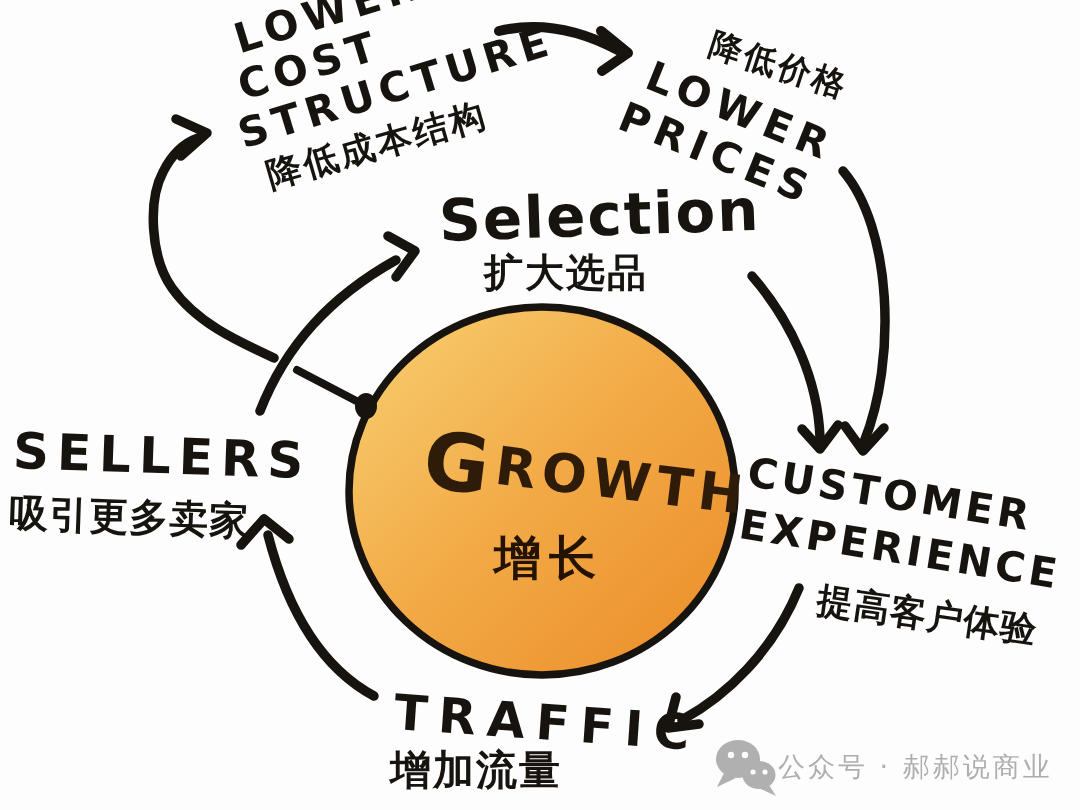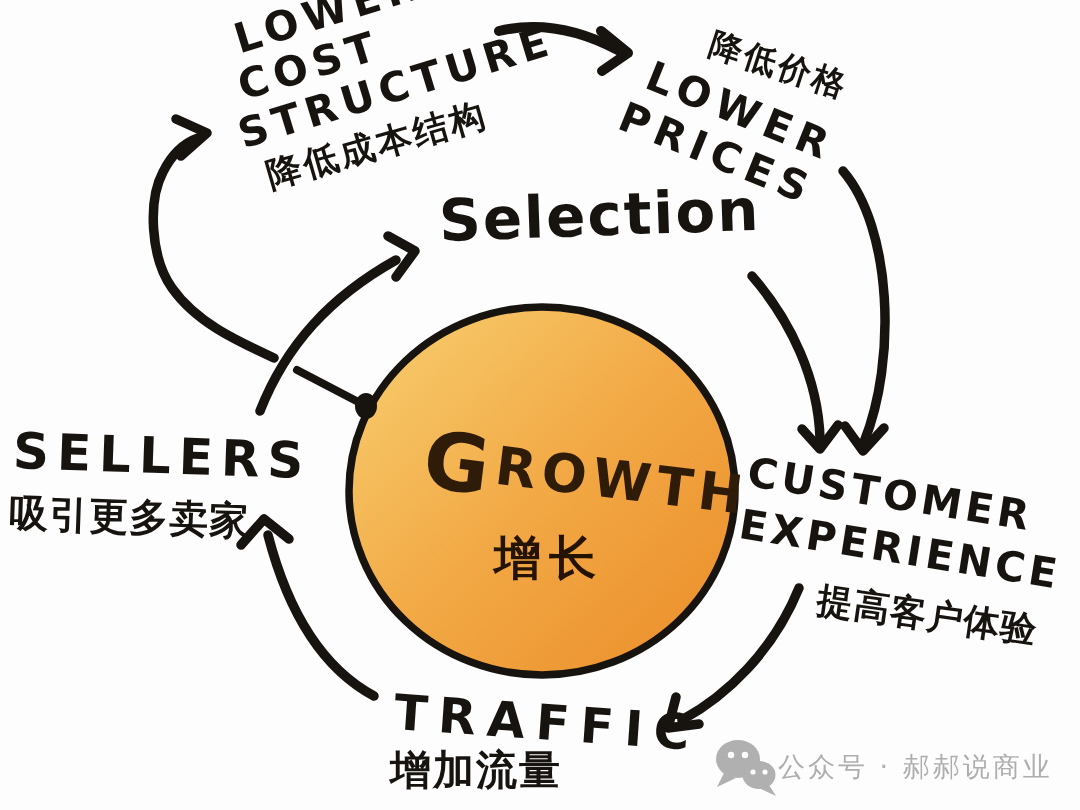--- a/index.html
+++ b/index.html
@@ -122,20 +122,21 @@
   </div>
   <div class="label zh lcs-zh">降低成本结构</div>
 
   <div class="label zh lp-zh">降低价格</div>
   <div class="label en lp-en">
     <div class="l1">LOWER</div>
     <div class="l2">PRICES</div>
   </div>
 
   <div class="label en sel-en">Selection</div>
+  <div class="label zh sel-zh">扩大选品</div>
 
   <div class="label en sellers-en">SELLERS</div>
   <div class="label zh sellers-zh">吸引更多卖家</div>
 
   <div class="label en ce-en">
     <div class="l1">CUSTOMER</div>
     <div class="l2">EXPERIENCE</div>
   </div>
   <div class="label zh ce-zh">提高客户体验</div>
 

